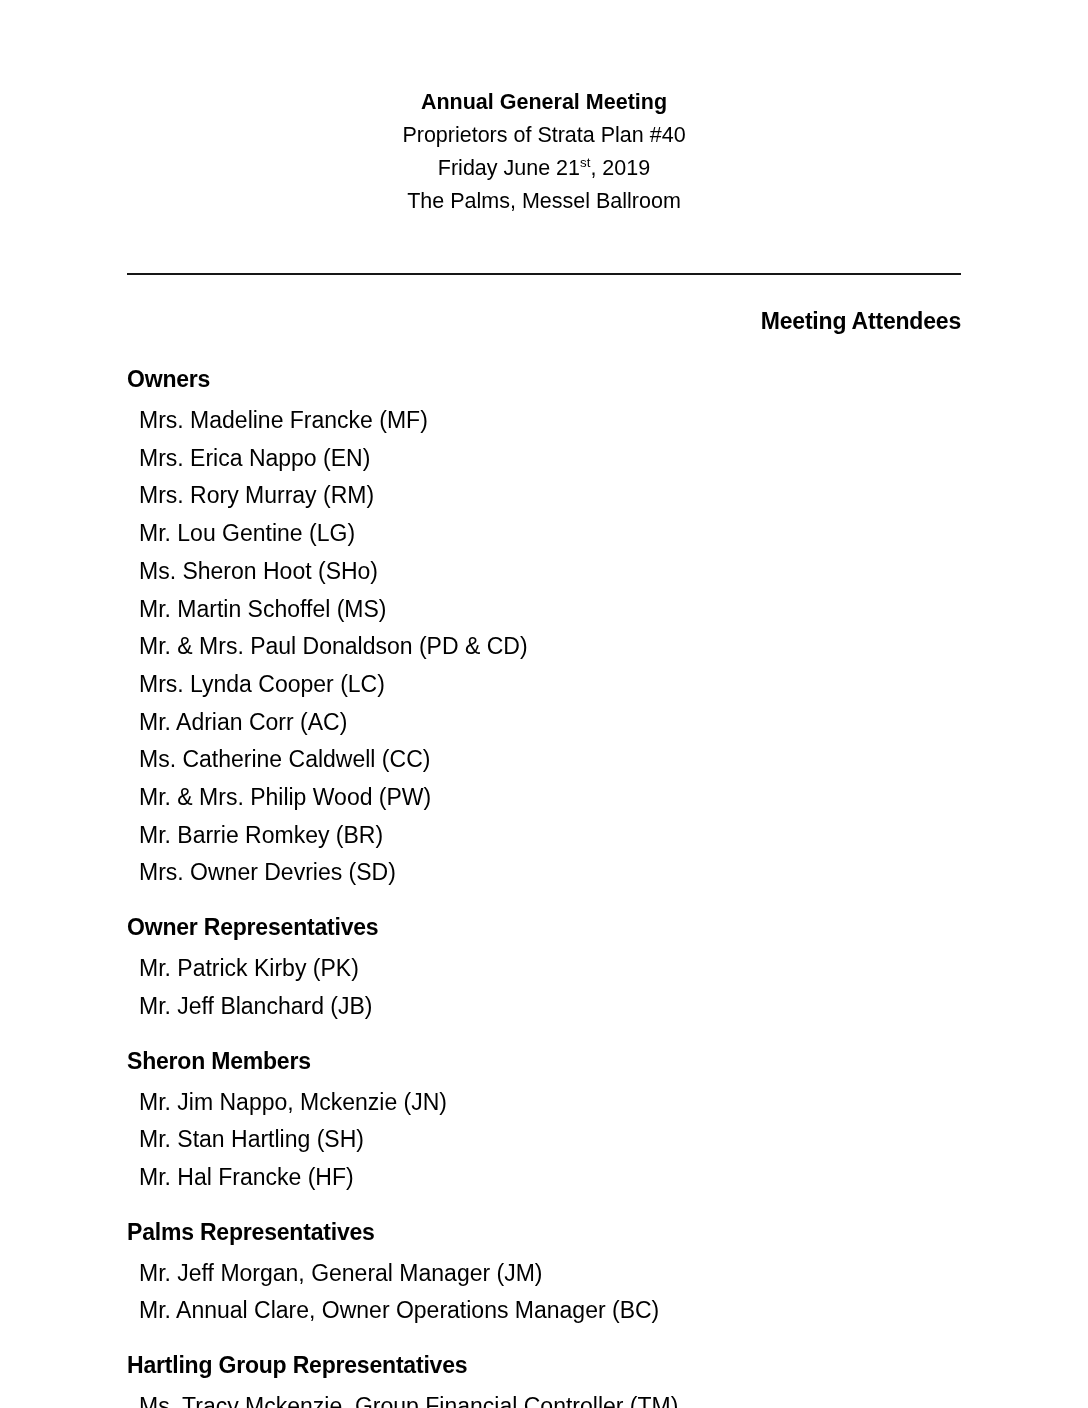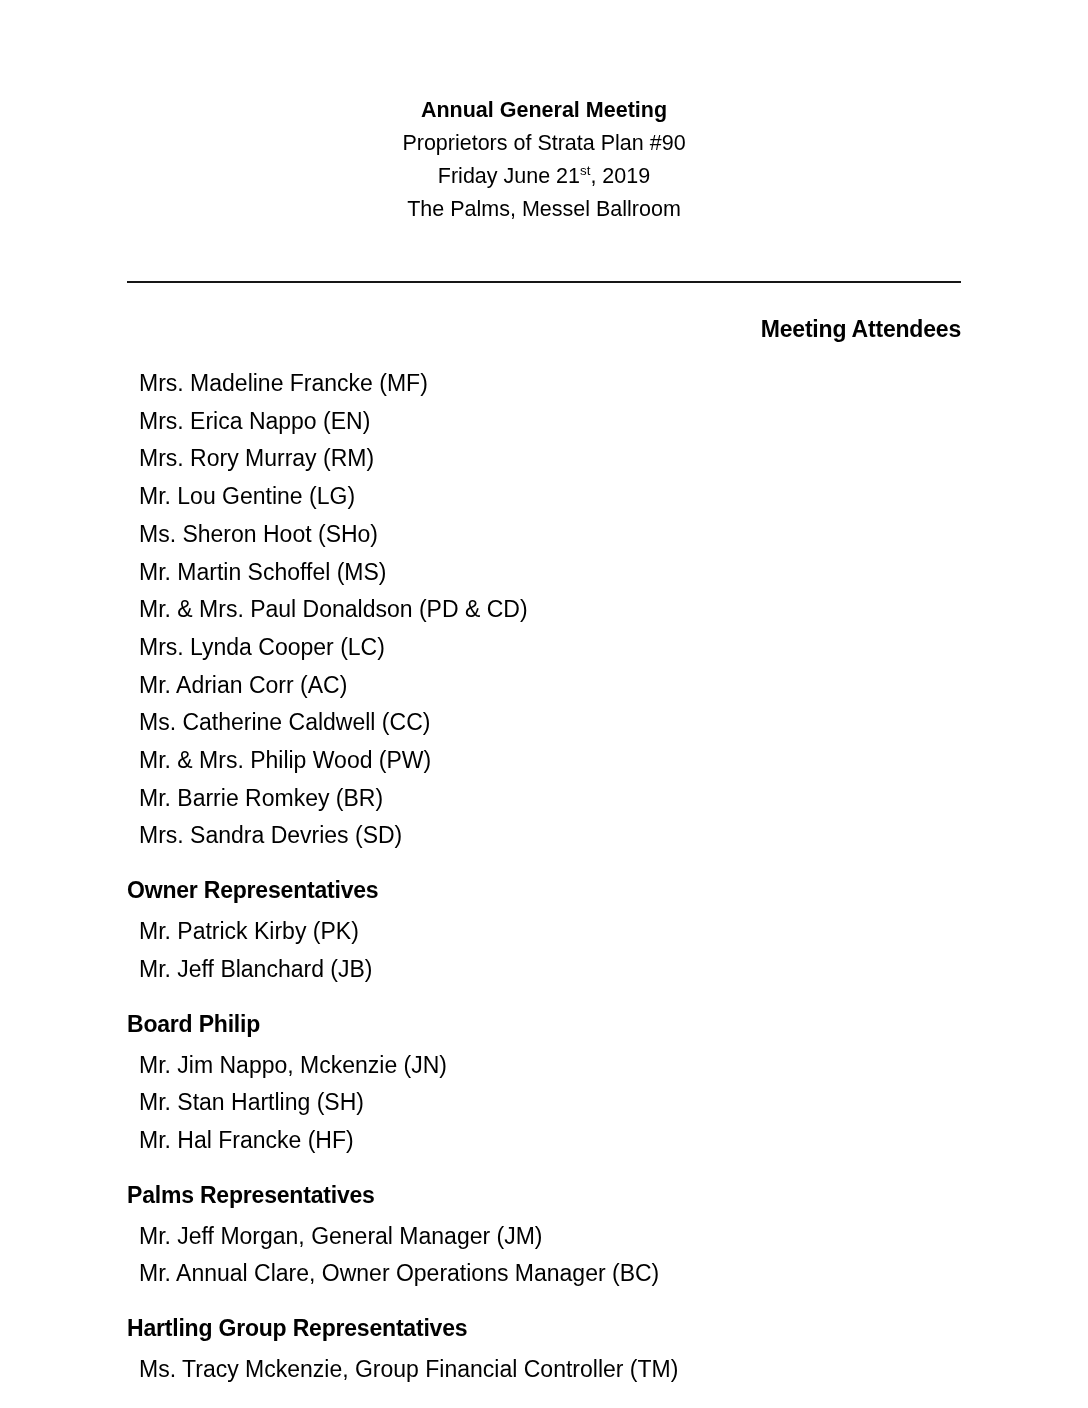--- a/index.html
+++ b/index.html
@@ -8,21 +8,21 @@
     background: #ffffff;
   }
   .page {
     position: relative;
     width: 1088px;
     height: 1408px;
     margin: 0 auto;
     background: #ffffff;
     color: #000000;
     font-family: "Liberation Sans", "DejaVu Sans", sans-serif;
-    padding: 8px 127px;
+    padding: 0 127px;
     box-sizing: border-box;
     overflow: hidden;
   }
   .title-block {
     margin-top: 86px;
     text-align: center;
     font-size: 21.5px;
     line-height: 33px;
   }
   .title-block p {
@@ -65,31 +65,32 @@
     line-height: 25.7px;
   }
 </style>
 </head>
 <body>
 
 <div class="page">
 
   <header class="title-block">
     <p class="doc-title">Annual General Meeting</p>
-    <p>Proprietors of Strata Plan #90</p>
+    <p>Proprietors of Strata Plan #40</p>
     <p class="date-line"><span>Friday June 21</span><sup>st</sup><span>, 2019</span></p>
     <p>The Palms, Messel Ballroom</p>
   </header>
 
   <hr class="divider">
 
   <h1 class="attendees-heading">Meeting Attendees</h1>
 
   <main id="sections-root">
   <section class="group">
+    <h2 class="group-heading">Owners</h2>
     <div class="members">
   <p class="member">Mrs. Madeline Francke (MF)</p>
 
   <p class="member">Mrs. Erica Nappo (EN)</p>
 
   <p class="member">Mrs. Rory Murray (RM)</p>
 
   <p class="member">Mr. Lou Gentine (LG)</p>
 
   <p class="member">Ms. Sheron Hoot (SHo)</p>
@@ -102,35 +103,35 @@
 
   <p class="member">Mr. Adrian Corr (AC)</p>
 
   <p class="member">Ms. Catherine Caldwell (CC)</p>
 
 
   <p class="member">Mr. &amp; Mrs. Philip Wood (PW)</p>
 
   <p class="member">Mr. Barrie Romkey (BR)</p>
 
-  <p class="member">Mrs. Sandra Devries (SD)</p>
+  <p class="member">Mrs. Owner Devries (SD)</p>
 </div>
   </section>
 
   <section class="group">
     <h2 class="group-heading">Owner Representatives</h2>
     <div class="members">
   <p class="member">Mr. Patrick Kirby (PK)</p>
 
   <p class="member">Mr. Jeff Blanchard (JB)</p>
 </div>
   </section>
 
   <section class="group">
-    <h2 class="group-heading">Board Philip</h2>
+    <h2 class="group-heading">Sheron Members</h2>
     <div class="members">
   <p class="member">Mr. Jim Nappo, Mckenzie (JN)</p>
 
   <p class="member">Mr. Stan Hartling (SH)</p>
 
   <p class="member">Mr. Hal Francke (HF)</p>
 
 </div>
   </section>
 

